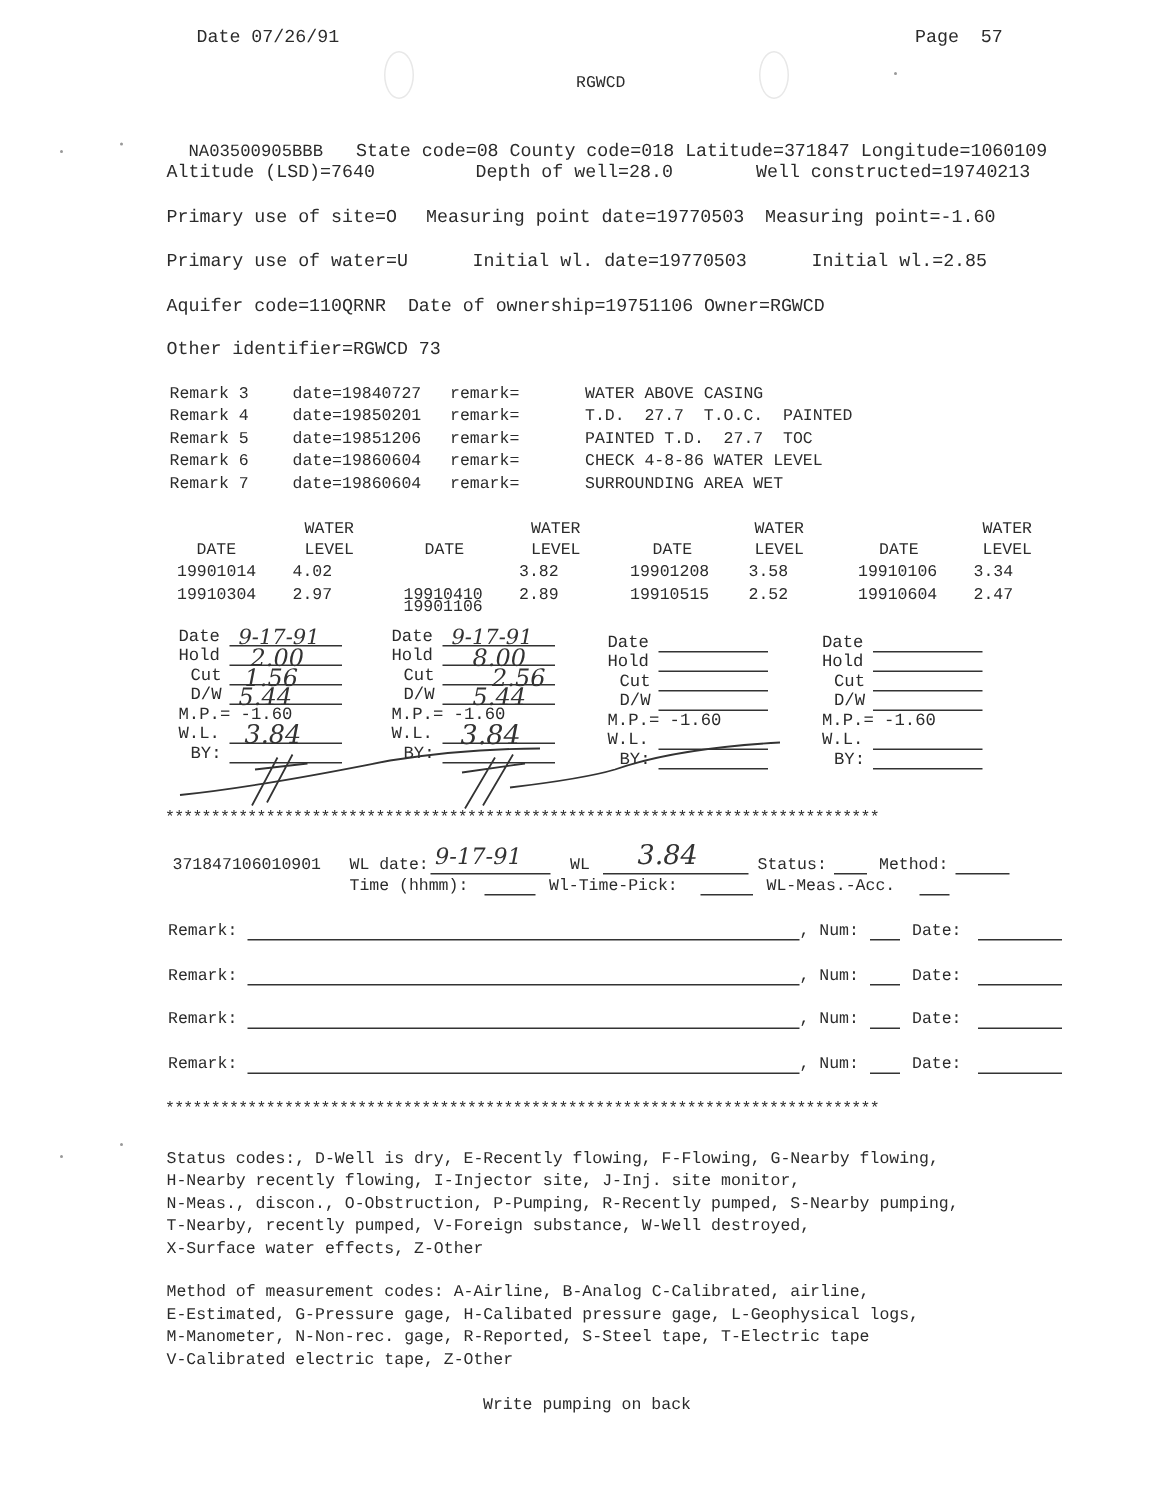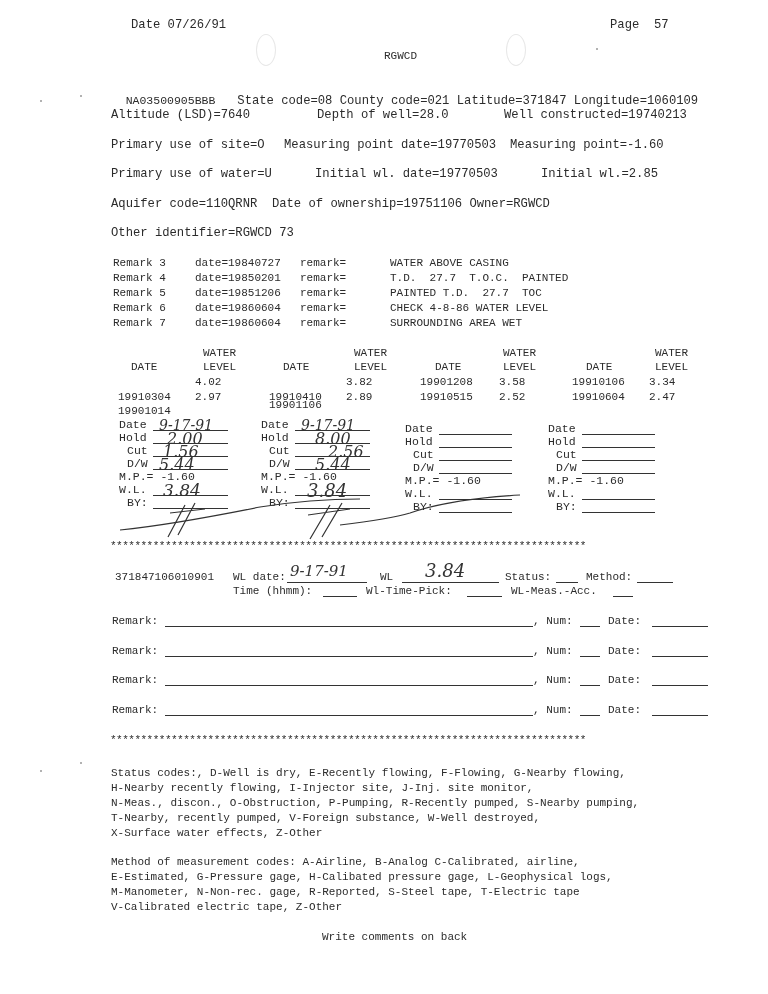--- a/index.html
+++ b/index.html
@@ -26,21 +26,21 @@
 <div class="dot" style="left:80px;top:95px;"></div>
 <div class="dot" style="left:40px;top:770px;"></div>
 <div class="dot" style="left:80px;top:762px;"></div>
 <div class="dot" style="left:596px;top:48px;"></div>
 
 <div class="abs t" style="left:131px;top:18px;">Date 07/26/91</div>
 <div class="abs t" style="left:610px;top:18px;">Page  57</div>
 <div class="abs t small" style="left:384px;top:49px;">RGWCD</div>
 
 <div class="abs t" style="left:111px;top:80px;">
-  <span style="font-size:11.5px;">NA03500905BBB</span>   <span>State code=08</span> <span>County code=021</span> <span>Latitude=371847</span> <span>Longitude=1060109</span>
+  <span style="font-size:11.5px;">NA03500905BBB</span>   <span>State code=08</span> <span>County code=018</span> <span>Latitude=371847</span> <span>Longitude=1060109</span>
 </div>
 <div class="abs t" style="left:111px;top:108px;">Altitude (LSD)=7640</div>
 <div class="abs t" style="left:317px;top:108px;">Depth of well=28.0</div>
 <div class="abs t" style="left:504px;top:108px;">Well constructed=19740213</div>
 
 <div class="abs t" style="left:111px;top:138px;">Primary use of site=O</div>
 <div class="abs t" style="left:284px;top:138px;">Measuring point date=19770503</div>
 <div class="abs t" style="left:510px;top:138px;">Measuring point=-1.60</div>
 
 <div class="abs t" style="left:111px;top:167px;">Primary use of water=U</div>
@@ -89,21 +89,21 @@
   <div class="abs t small" style="left:354px;top:360px;">LEVEL</div>
 
   <div class="abs t small" style="left:503px;top:346px;">WATER</div>
   <div class="abs t small" style="left:435px;top:360px;">DATE</div>
   <div class="abs t small" style="left:503px;top:360px;">LEVEL</div>
 
   <div class="abs t small" style="left:655px;top:346px;">WATER</div>
   <div class="abs t small" style="left:586px;top:360px;">DATE</div>
   <div class="abs t small" style="left:655px;top:360px;">LEVEL</div>
 
-  <div class="abs t small" style="left:118px;top:375px;margin-top:29px;">19901014</div>
+  <div class="abs t small" style="left:118px;top:375px;">19901014</div>
   <div class="abs t small" style="left:195px;top:375px;">4.02</div>
   <div class="abs t small" style="left:269px;top:375px;margin-top:23px;">19901106</div>
   <div class="abs t small" style="left:346px;top:375px;">3.82</div>
   <div class="abs t small" style="left:420px;top:375px;">19901208</div>
   <div class="abs t small" style="left:499px;top:375px;">3.58</div>
   <div class="abs t small" style="left:572px;top:375px;">19910106</div>
   <div class="abs t small" style="left:649px;top:375px;">3.34</div>
 
   <div class="abs t small" style="left:118px;top:390px;">19910304</div>
   <div class="abs t small" style="left:195px;top:390px;">2.97</div>
@@ -226,13 +226,13 @@
   <div class="abs t small" style="left:111px;top:826px;">X-Surface water effects, Z-Other</div>
 </div>
 
 <div>
   <div class="abs t small" style="left:111px;top:855px;">Method of measurement codes: A-Airline, B-Analog C-Calibrated, airline,</div>
   <div class="abs t small" style="left:111px;top:870px;">E-Estimated, G-Pressure gage, H-Calibated pressure gage, L-Geophysical logs,</div>
   <div class="abs t small" style="left:111px;top:885px;">M-Manometer, N-Non-rec. gage, R-Reported, S-Steel tape, T-Electric tape</div>
   <div class="abs t small" style="left:111px;top:900px;">V-Calibrated electric tape, Z-Other</div>
 </div>
 
-<div class="abs t small" style="left:322px;top:930px;">Write comments on back</div>
+<div class="abs t small" style="left:322px;top:930px;">Write pumping on back</div>
 
 </body></html>

